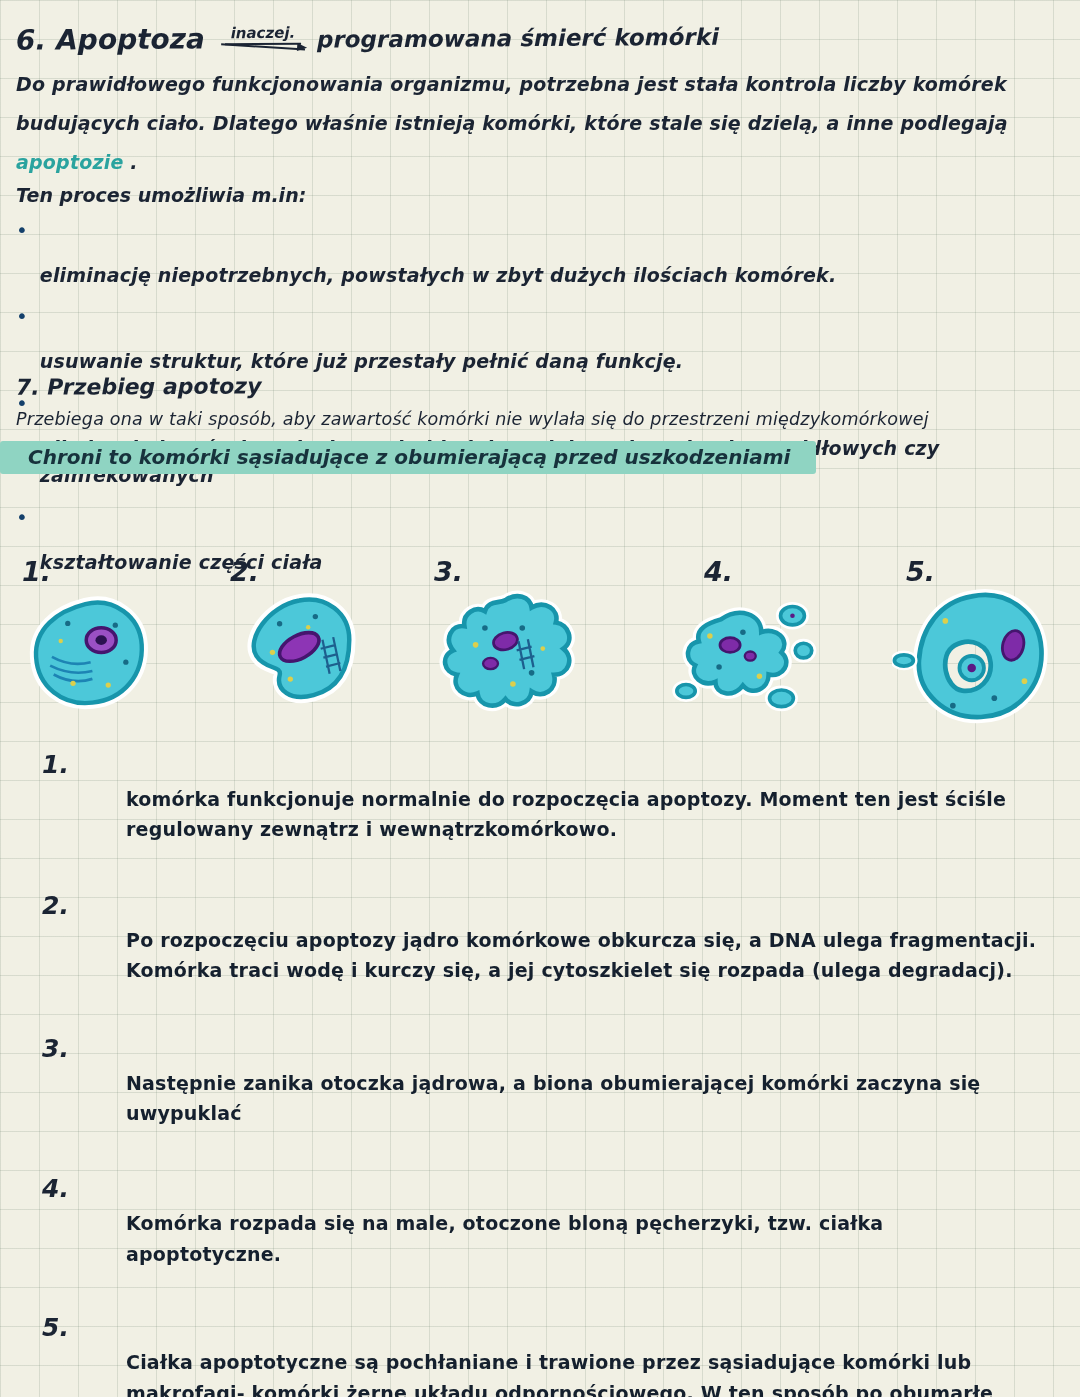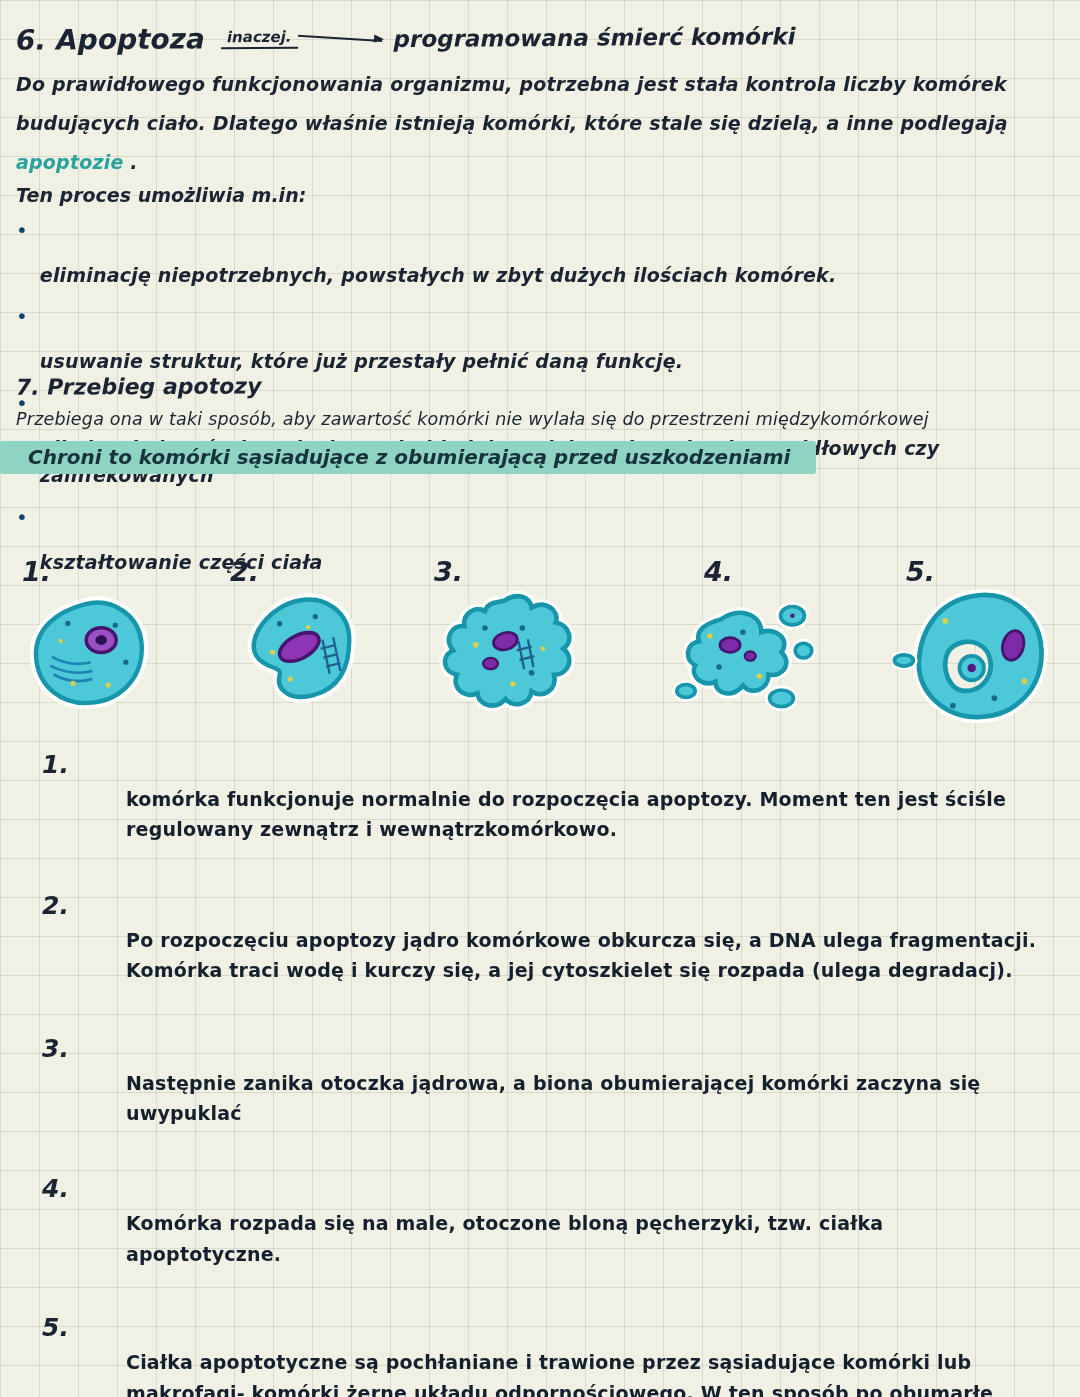--- a/index.html
+++ b/index.html
@@ -15,21 +15,21 @@
     font-family:"DejaVu Sans", sans-serif;
     color:#1b2433;
   }
   .hand { font-family:"DejaVu Sans", sans-serif; font-style:italic; }
   .typed { font-family:"DejaVu Sans", sans-serif; font-weight:bold; font-style:normal;margin-top:42px; }
 
   
   .sec6 { position:absolute; top:20px; left:16px; right:14px; }
   .s6-header { display:flex; align-items:flex-end; gap:10px; transform:rotate(-0.4deg); }
   .h-num, .h-title { font-size:28px; font-weight:bold; }
-  .arrow-note { display:inline-flex; align-items:center; margin:0 2px 6px 6px; }
+  .arrow-note { display:inline-flex; flex-direction:column; align-items:center; margin:0 2px 6px 6px; }
   .note-text { font-size:15px; font-weight:bold; border-bottom:2.5px solid #1b2433; padding:0 6px 1px 6px; }
   .arrow-line { position:relative; width:84px; height:0; border-bottom:2.5px solid #1b2433; margin-top:2px; transform:translateY(-1px) rotate(4deg); }
   .arrow-line::after {
     content:""; position:absolute; right:-2px; top:-5px;
     border-left:10px solid #1b2433; border-top:4px solid transparent; border-bottom:4px solid transparent;
   }
   .h-sub { font-size:23px; font-weight:bold; padding-bottom:2px; }
   .s6-para { margin-top:12px; font-size:19px; line-height:2.05; font-weight:bold; letter-spacing:0.2px; }
   .teal-word { color:#2aa39f; font-weight:bold; }
   .process-label { margin-top:2px; font-size:19px; font-weight:bold; }

